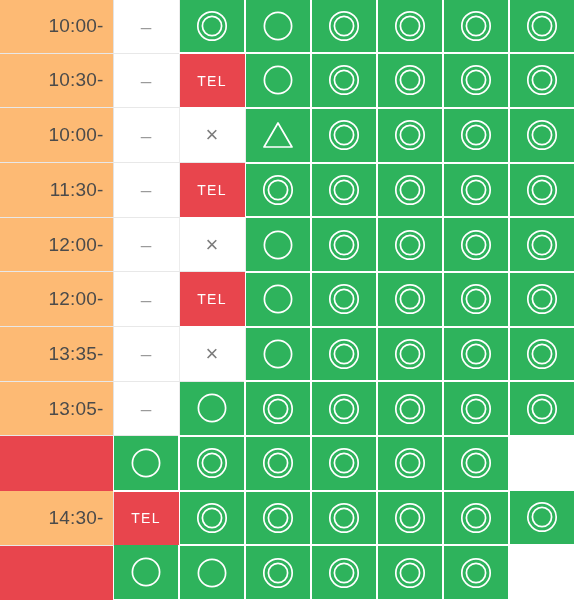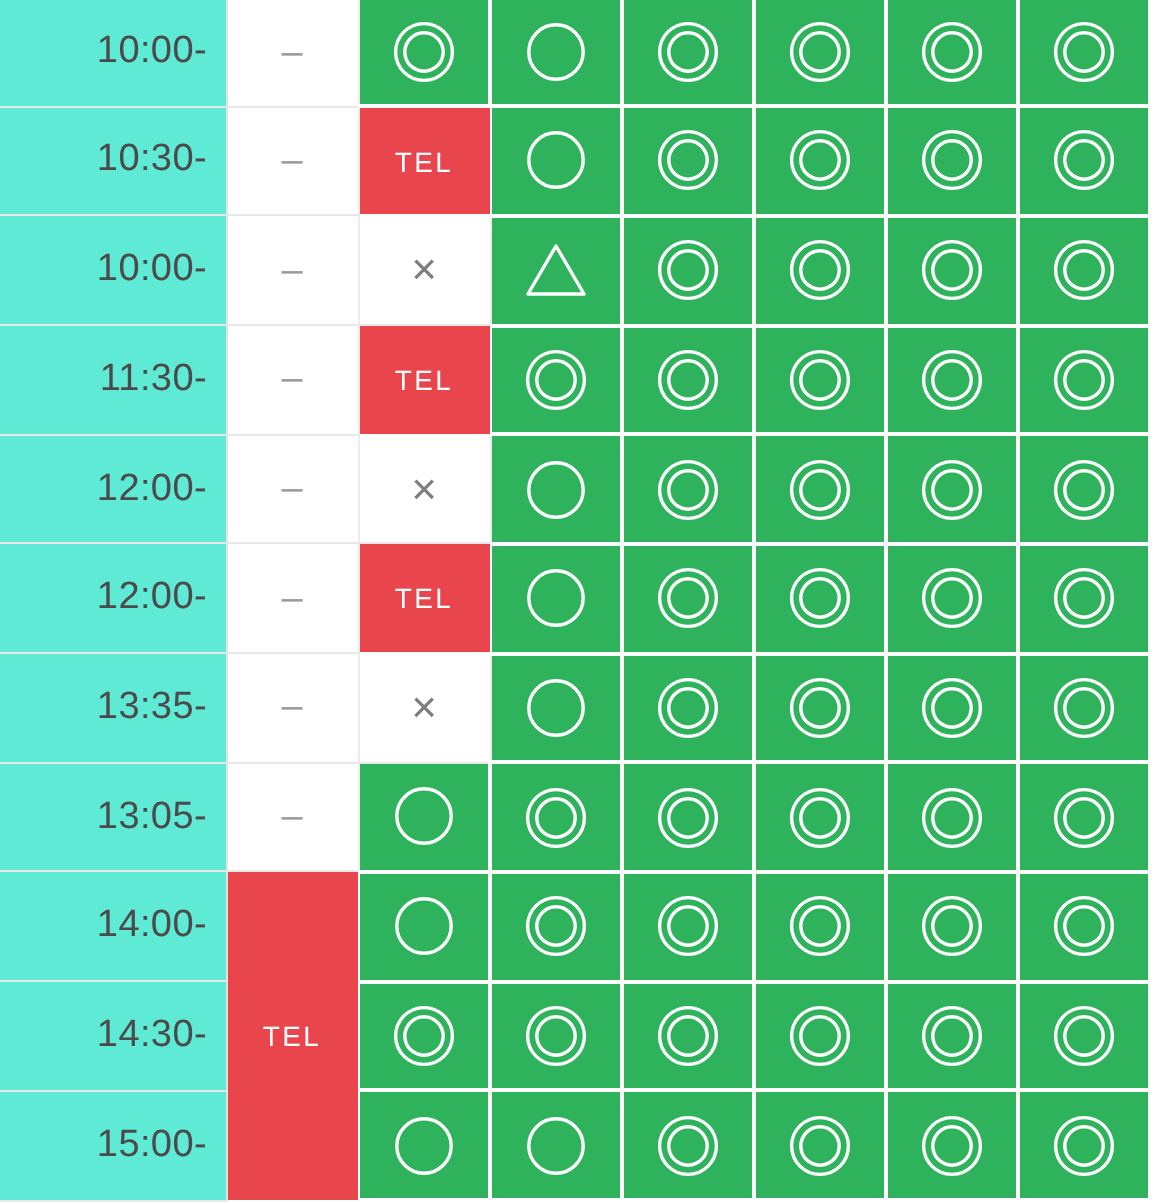--- a/index.html
+++ b/index.html
@@ -27,21 +27,21 @@
     display: table-cell;
     vertical-align: middle;
     text-align: center;
     position: relative;
     padding: 0;
   }
 
   
   .cell-time {
     width: 113px;
-    background: #5eead4;
+    background: #fdba74;
     border-right: 1px solid #e3e3e3;
     border-bottom: 1px solid #e8e8e8;
     font-size: 19px;
     color: #4b4b4b;
     letter-spacing: 0.2px;
     padding-right: 9px;
     text-align: right;
   }
   .row:last-child .cell-time { border-bottom: 1px solid #e8e8e8; }
 
@@ -634,21 +634,20 @@
           <span class="mark">
             <svg width="34" height="34" viewBox="0 0 34 34" aria-hidden="true">
               <circle cx="17" cy="17" r="14.2" fill="none" stroke="#ffffff" stroke-width="1.7"></circle>
               <circle cx="17" cy="17" r="9.6" fill="none" stroke="#ffffff" stroke-width="1.7"></circle>
             </svg>
           </span>
         </div>
       </div>
     </div>
     <div class="row">
-      <div class="cell cell-time">14:00-</div>
       <div class="cell cell-slot slot-red-merged merge-top"></div>
       <div class="cell cell-slot slot-green">
         <div class="inner-wrap">
           <span class="mark">
             <svg width="34" height="34" viewBox="0 0 34 34" aria-hidden="true">
               <circle cx="17" cy="17" r="13.6" fill="none" stroke="#ffffff" stroke-width="1.7"></circle>
             </svg>
           </span>
         </div>
       </div>
@@ -763,21 +762,20 @@
           <span class="mark">
             <svg width="34" height="34" viewBox="0 0 34 34" aria-hidden="true">
               <circle cx="17" cy="17" r="14.2" fill="none" stroke="#ffffff" stroke-width="1.7"></circle>
               <circle cx="17" cy="17" r="9.6" fill="none" stroke="#ffffff" stroke-width="1.7"></circle>
             </svg>
           </span>
         </div>
       </div>
     </div>
     <div class="row">
-      <div class="cell cell-time">15:00-</div>
       <div class="cell cell-slot slot-red-merged merge-bottom"></div>
       <div class="cell cell-slot slot-green">
         <div class="inner-wrap">
           <span class="mark">
             <svg width="34" height="34" viewBox="0 0 34 34" aria-hidden="true">
               <circle cx="17" cy="17" r="13.6" fill="none" stroke="#ffffff" stroke-width="1.7"></circle>
             </svg>
           </span>
         </div>
       </div>

